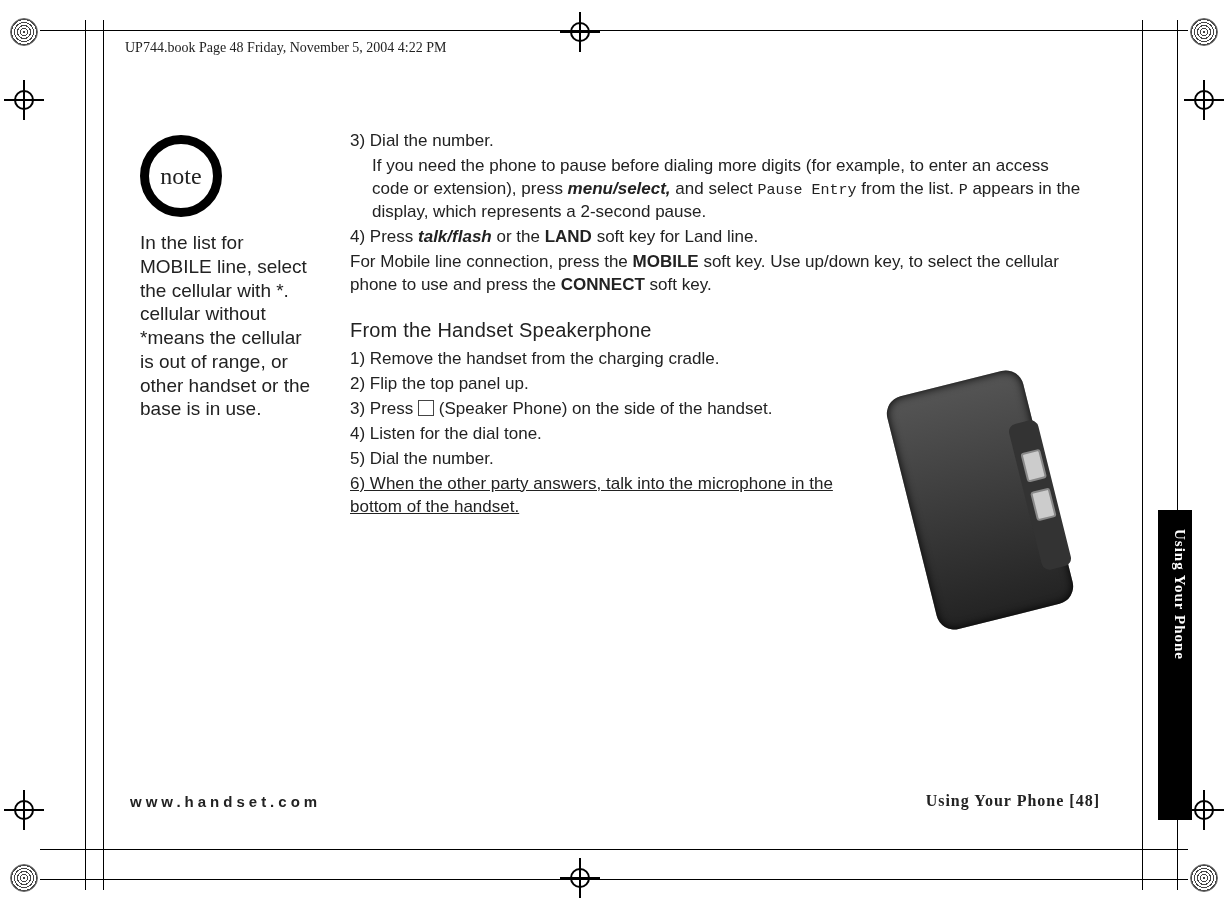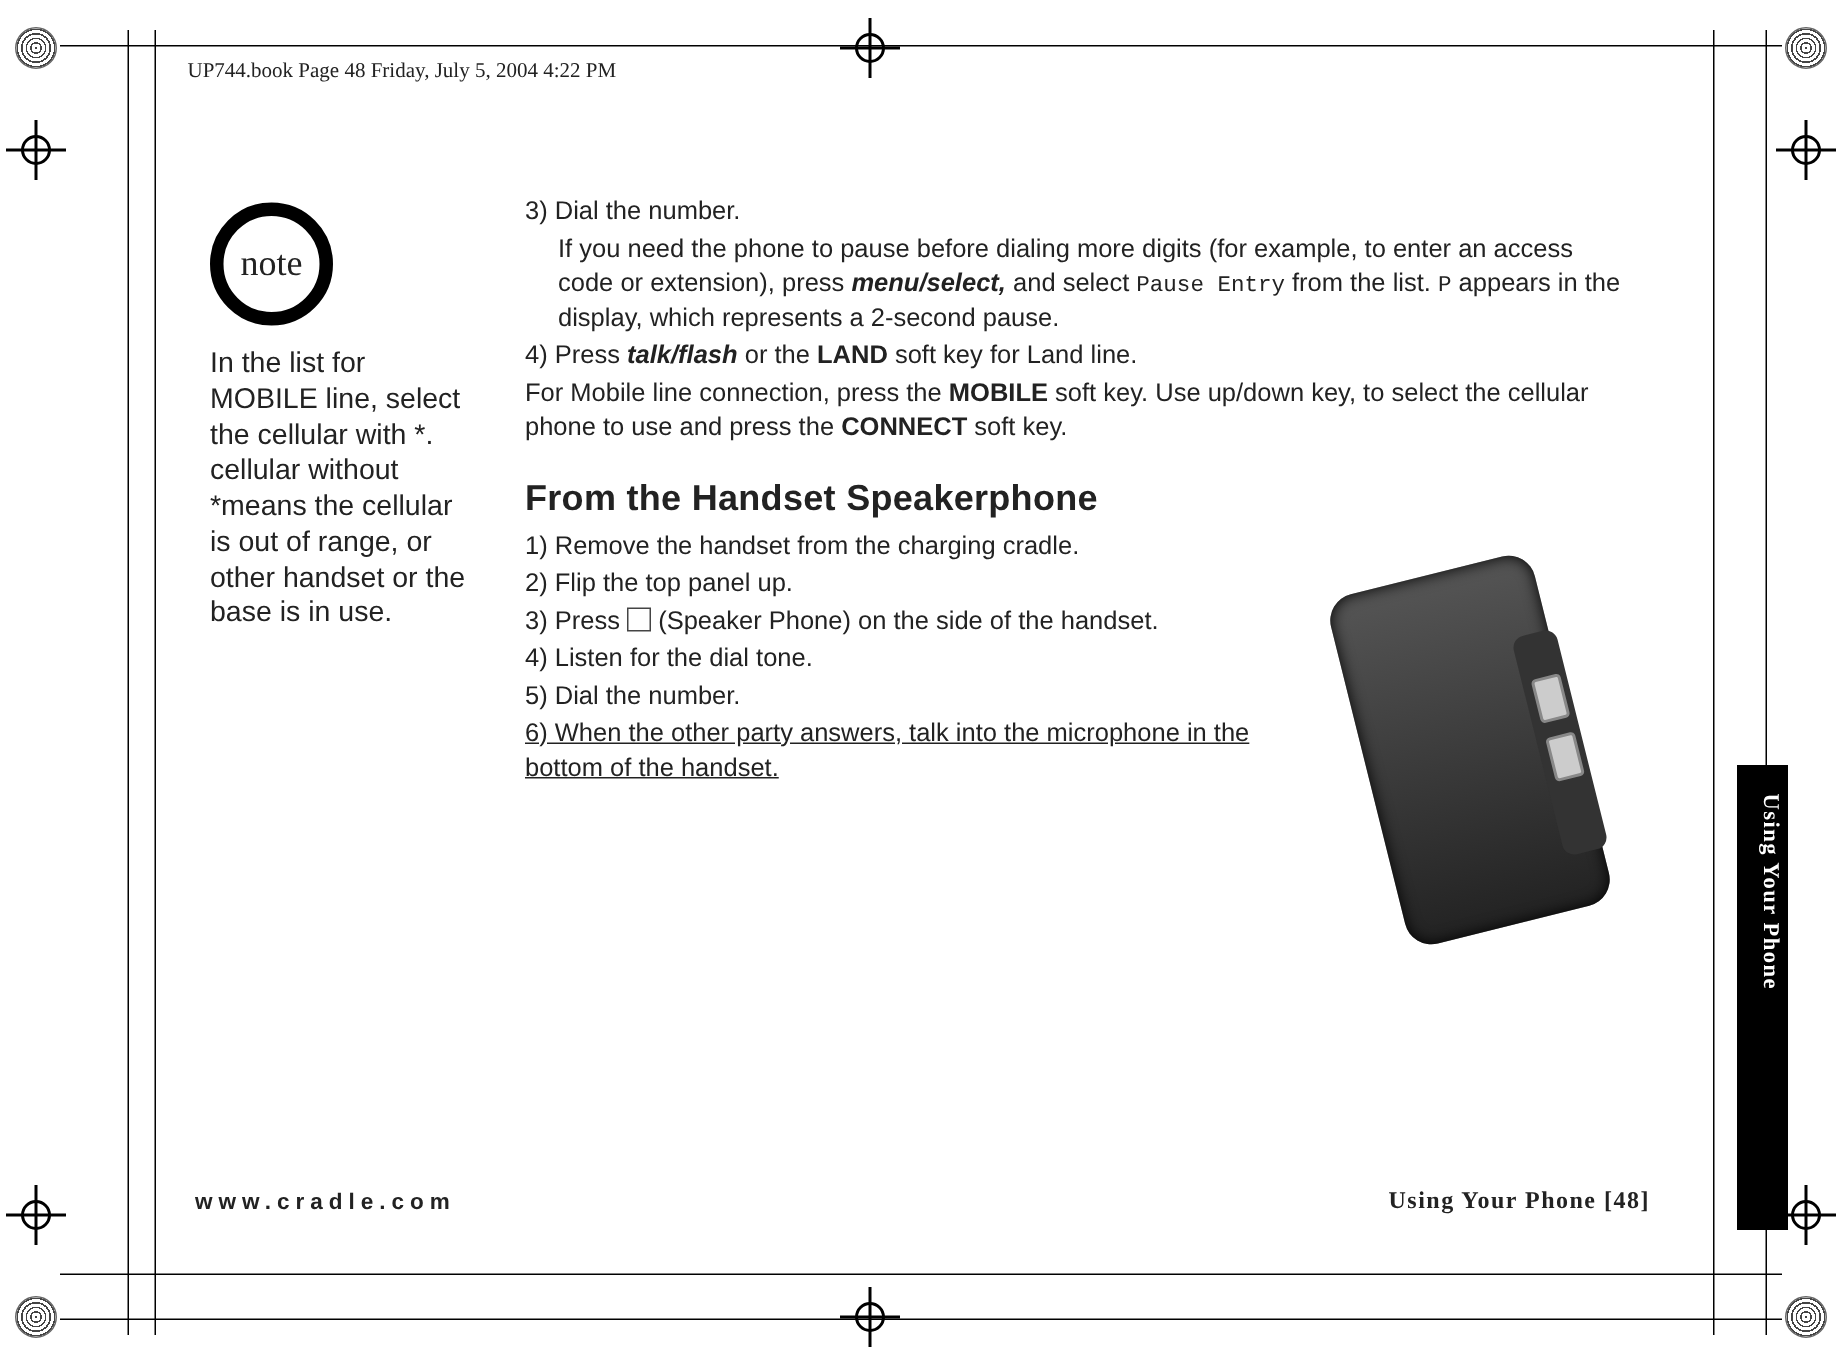--- a/index.html
+++ b/index.html
@@ -73,21 +73,21 @@
   }
 
   .main-col {
     position:absolute;
     left: 220px; top: 10px;
     width: 740px;
   }
   .body-p { font-size: 17px; line-height: 1.35; margin: 0 0 2px 0; }
   .indent { padding-left: 22px; }
   .h2 {
-    font-size: 24px; font-weight: bold;
+    font-size: 20px; font-weight: normal;
     margin: 22px 0 6px 0;
     letter-spacing: 0.2px;
   }
   .mono { font-family: "Courier New", monospace; font-size: 15px; }
   .bi { font-weight: bold; font-style: italic; }
   .b { font-weight: bold; }
 
   .spk-icon {
     display:inline-block; width:14px; height:14px;
     border:1px solid #444; background:#fff;
@@ -186,21 +186,21 @@
   <div class="hline"></div>
     <div class="vline"></div>
     <div class="circ"></div>
 </div>
 <div class="reg-mark" style="right:4px; bottom:80px;">
   <div class="hline"></div>
     <div class="vline"></div>
     <div class="circ"></div>
 </div>
 
-<div class="header-line">UP744.book  Page 48  Friday, July 5, 2004  4:22 PM</div>
+<div class="header-line">UP744.book  Page 48  Friday, November 5, 2004  4:22 PM</div>
 
 <div class="side-tab"></div>
 <div class="side-tab-text">Using Your Phone</div>
 
 <div class="page-area">
 
   <div class="sidebar">
     <div class="note-icon">
       <div class="note-ring"></div>
       <div class="note-text">note</div>
@@ -253,16 +253,16 @@
     <div class="handset-img">
       <div class="handset-body"></div>
       <div class="handset-side">
         <div class="handset-btn" style="left:6px; top:30px;"></div>
         <div class="handset-btn" style="left:6px; top:70px;"></div>
       </div>
     </div>
 
   </div>
 
-  <div class="footer-left">www.cradle.com</div>
+  <div class="footer-left">www.handset.com</div>
   <div class="footer-right">Using Your Phone  [48]</div>
 
 </div>
 
 </body></html>

